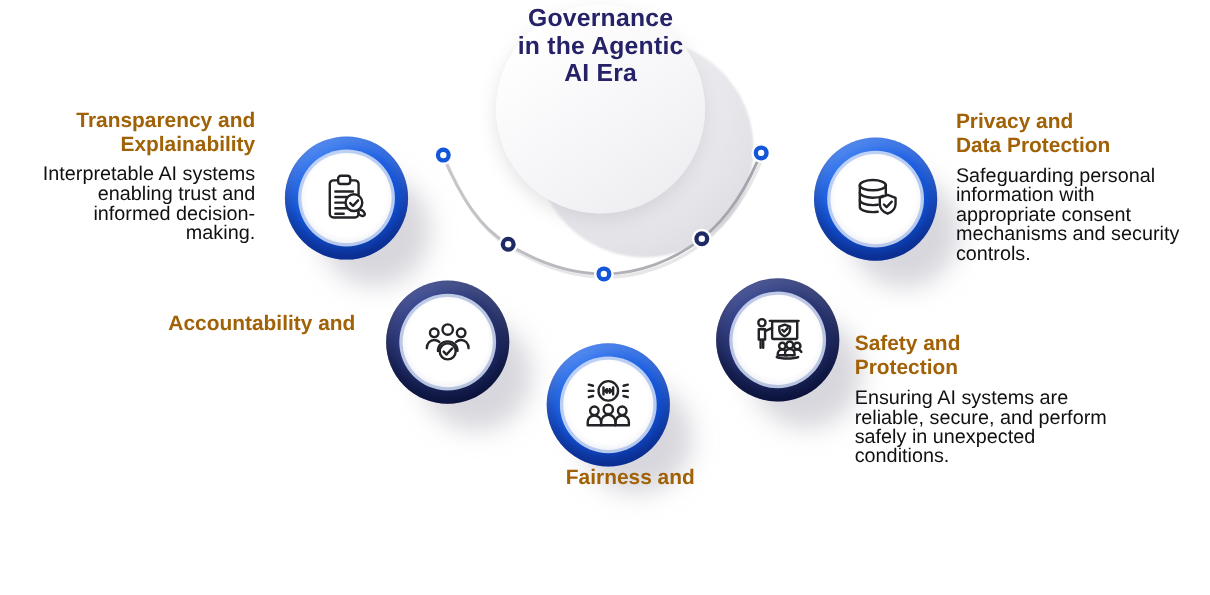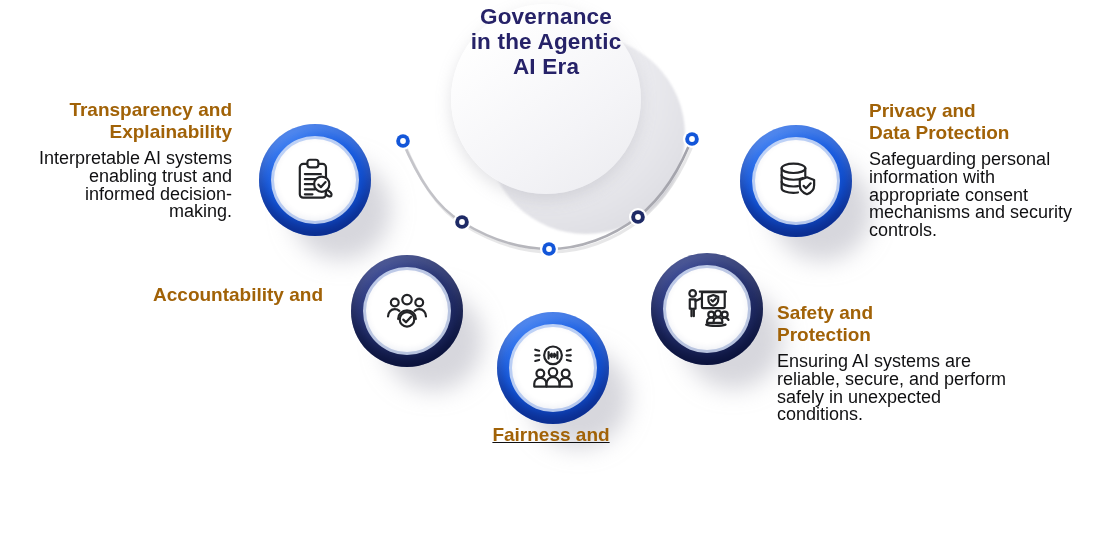--- a/index.html
+++ b/index.html
@@ -45,21 +45,21 @@
   .icf{stroke:#222326;stroke-width:2.6;fill:#ffffff;stroke-linecap:round;stroke-linejoin:round;}
   
   .tblock{position:absolute;color:#101012;}
   .tblock h3{margin:0;font-size:19px;line-height:21.5px;font-weight:bold;color:#a16207;}
   .tblock h3 span{display:block;}
   .tblock p{margin:8px 0 0;font-size:18px;line-height:17.8px;font-weight:500;}
   .align-right{text-align:right;}
   .align-center{text-align:center;}
   #tb-transparency{left:28px;top:99px;width:204px;}
   #tb-accountability{left:89px;top:284px;width:234px;}
-  #tb-fairness{left:428px;top:424px;width:246px;text-decoration:underline;}
+  #tb-fairness{left:450px;top:424px;width:246px;}
   #tb-safety{left:777px;top:274px;width:238px;margin-top:28px;}
   #tb-privacy{left:869px;top:100px;width:205px;}
   #node-transparency{left:259px;top:124px;}
   #node-accountability{left:351px;top:255px;}
   #node-fairness{left:497px;top:312px;}
   #node-safety{left:651px;top:253px;}
   #node-privacy{left:740px;top:125px;}
 </style>
 </head>
 <body>

